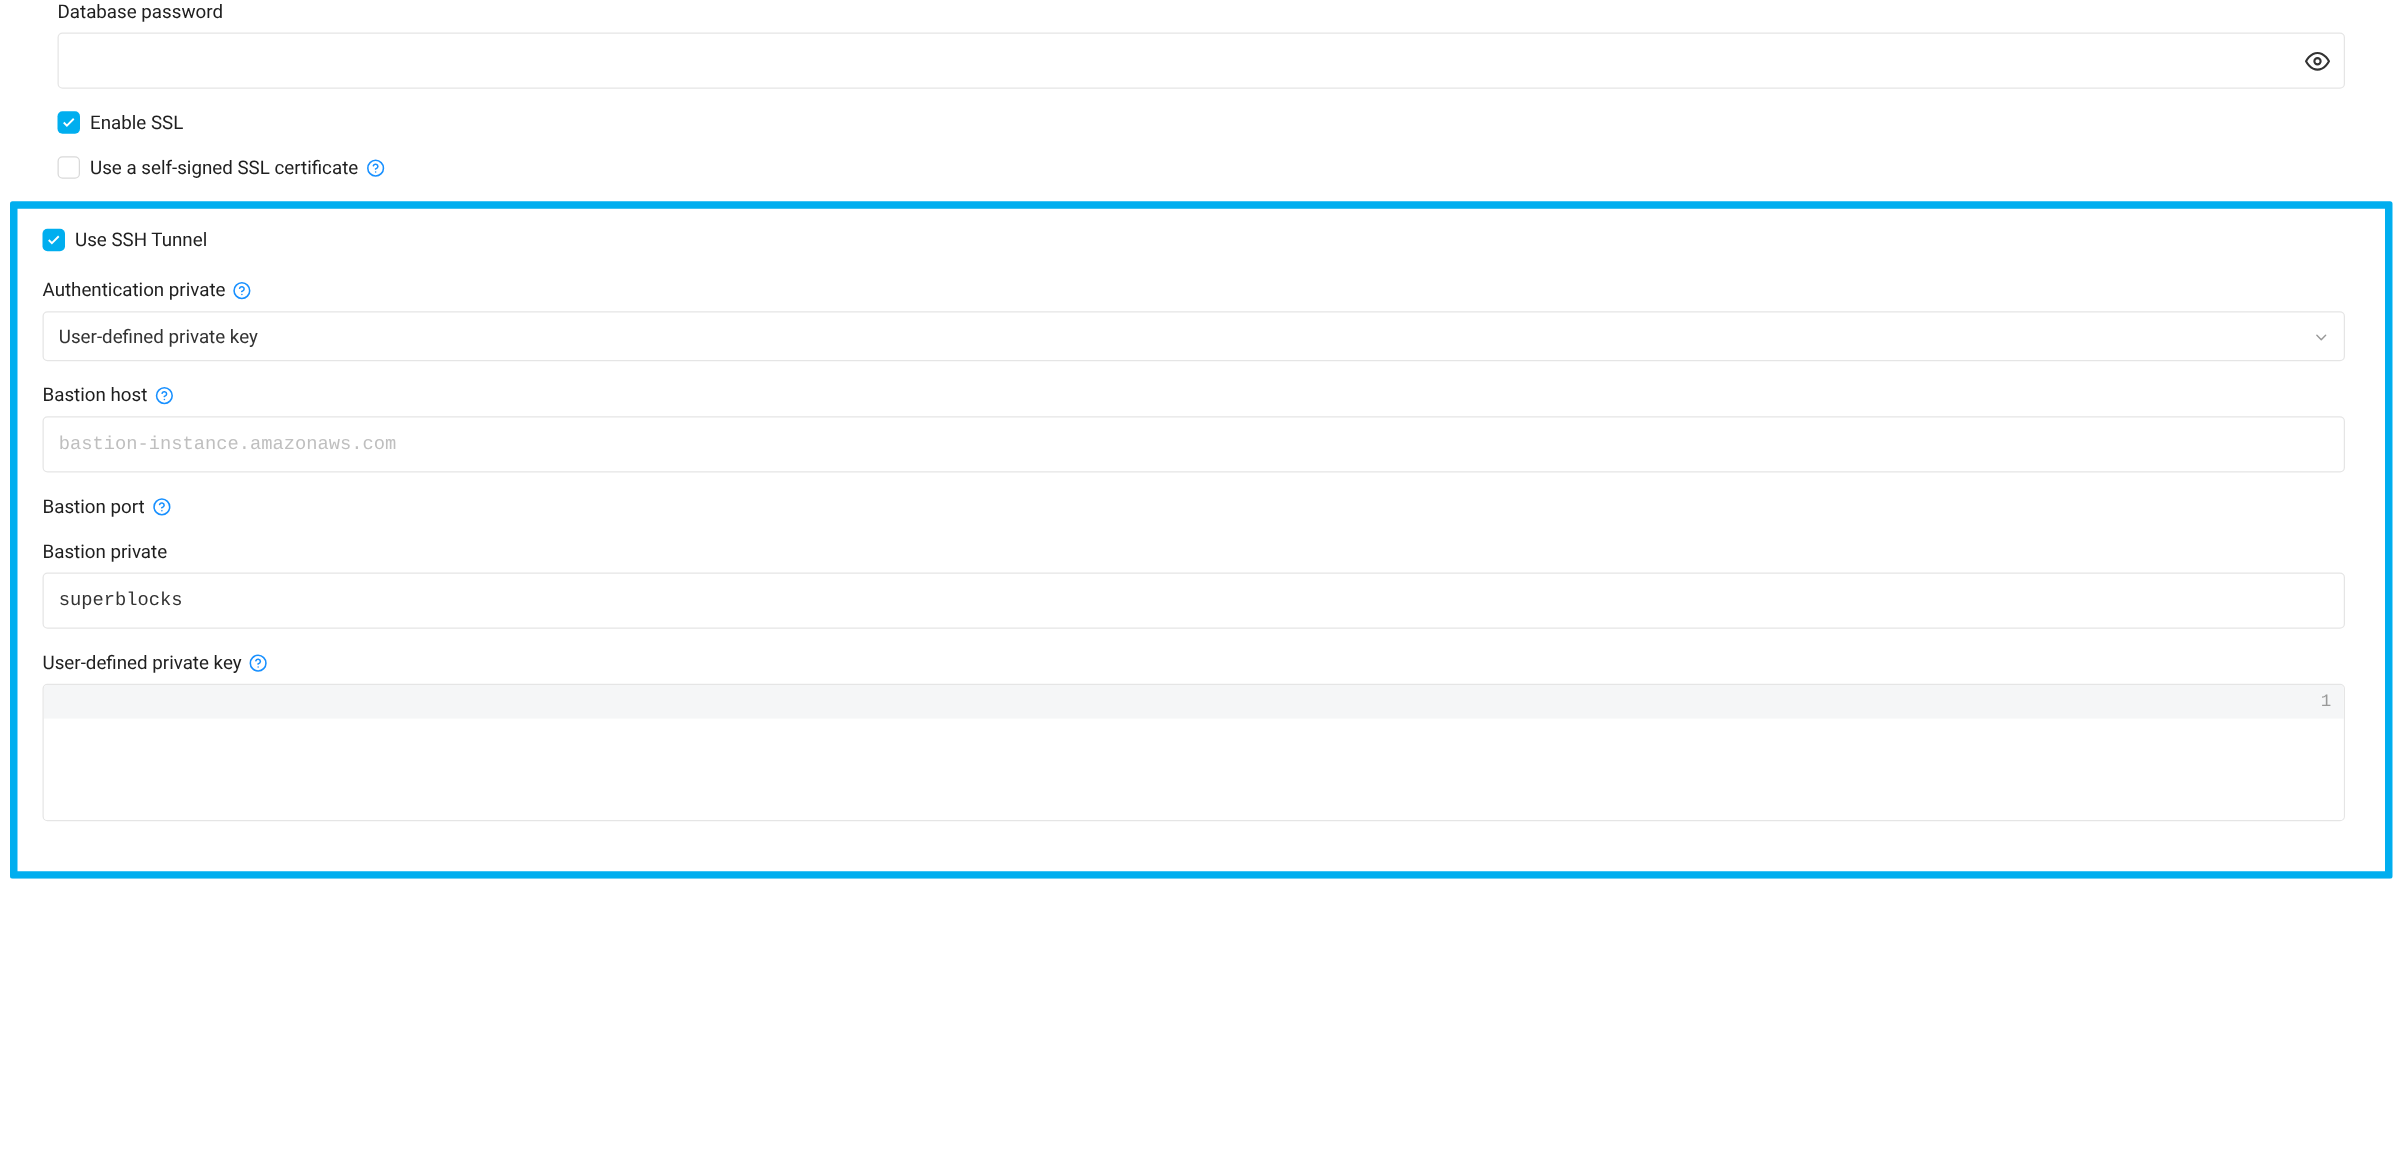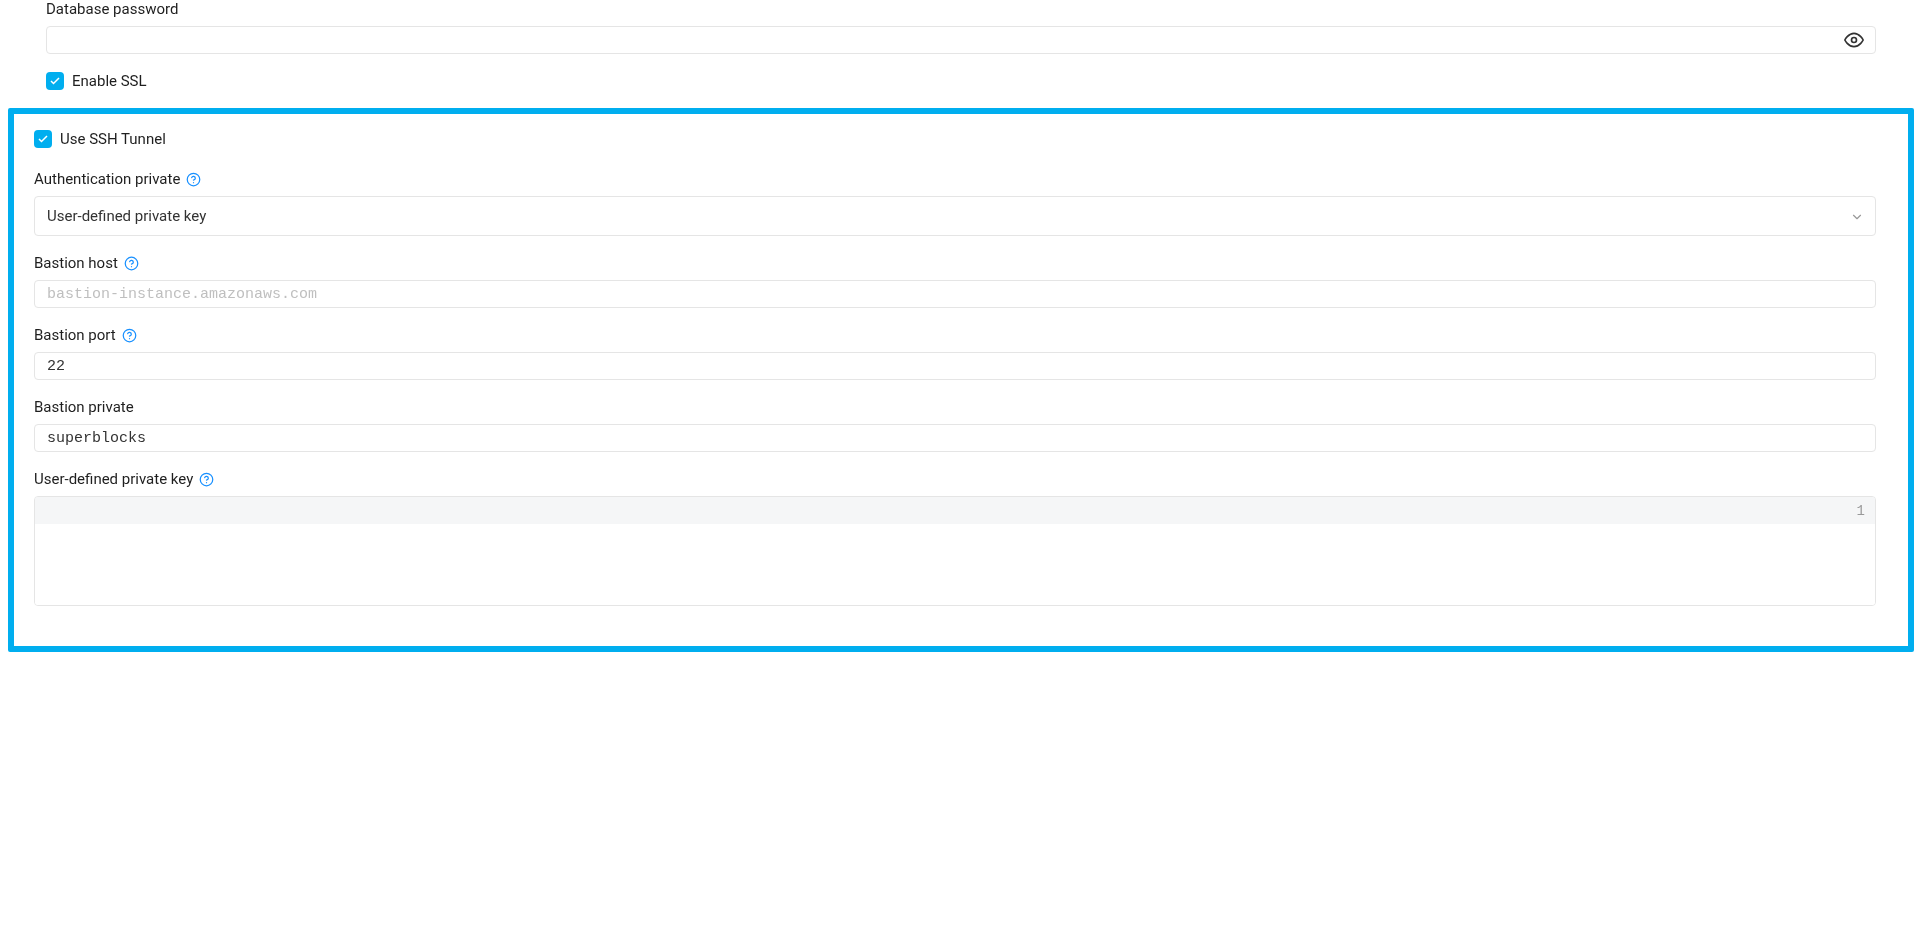--- a/index.html
+++ b/index.html
@@ -30,21 +30,21 @@
       display: inline-flex;
       align-items: center;
       justify-content: center;
       width: 15px;
       height: 15px;
       color: #1890ff;
     }
     .help-icon svg { display: block; }
     .text-input {
       width: 100%;
-      height: 28px;
+      height: 45px;
       border: 1px solid #e5e5e5;
       border-radius: 4px;
       padding: 0 12px;
       font-size: 15px;
       font-family: "SFMono-Regular", Consolas, "Liberation Mono", Menlo, monospace;
       color: #333;
       background: #fff;
       outline: none;
     }
     .text-input::placeholder {
@@ -201,20 +201,33 @@
 
   <div class="checkbox-row">
     <span class="checkbox checked">
       <svg viewBox="0 0 24 24">
           <polyline points="4 12 9 17 20 6"></polyline>
         </svg>
     </span>
     <span class="checkbox-label">Enable SSL</span>
   </div>
 
+  <div class="checkbox-row">
+    <span class="checkbox unchecked"></span>
+    <span class="checkbox-label">
+      <span>Use a self-signed SSL certificate</span>
+      <span class="help-icon">
+        <svg viewBox="0 0 24 24" width="15" height="15" fill="none" stroke="currentColor" stroke-width="2" stroke-linecap="round" stroke-linejoin="round">
+          <circle cx="12" cy="12" r="10"></circle>
+          <path d="M9.09 9a3 3 0 0 1 5.83 1c0 2-3 3-3 3"></path>
+          <line x1="12" y1="17" x2="12.01" y2="17"></line>
+        </svg>
+      </span>
+    </span>
+  </div>
 
 </div>
 
 <div class="highlight-box">
 
   <div class="checkbox-row">
     <span class="checkbox checked">
       <svg viewBox="0 0 24 24">
           <polyline points="4 12 9 17 20 6"></polyline>
         </svg>
@@ -263,21 +276,20 @@
     <div class="field-label">
       <span>Bastion port</span>
       <span class="help-icon">
         <svg viewBox="0 0 24 24" width="15" height="15" fill="none" stroke="currentColor" stroke-width="2" stroke-linecap="round" stroke-linejoin="round">
           <circle cx="12" cy="12" r="10"></circle>
           <path d="M9.09 9a3 3 0 0 1 5.83 1c0 2-3 3-3 3"></path>
           <line x1="12" y1="17" x2="12.01" y2="17"></line>
         </svg>
       </span>
     </div>
-    <input type="text" class="text-input" value="22" style="">
   </div>
 
   <div class="field-group">
     <div class="field-label">Bastion private</div>
     <input type="text" class="text-input" value="superblocks" style="">
   </div>
 
 
   <div class="field-group" style="margin-bottom:0;">
     <div class="field-label">

